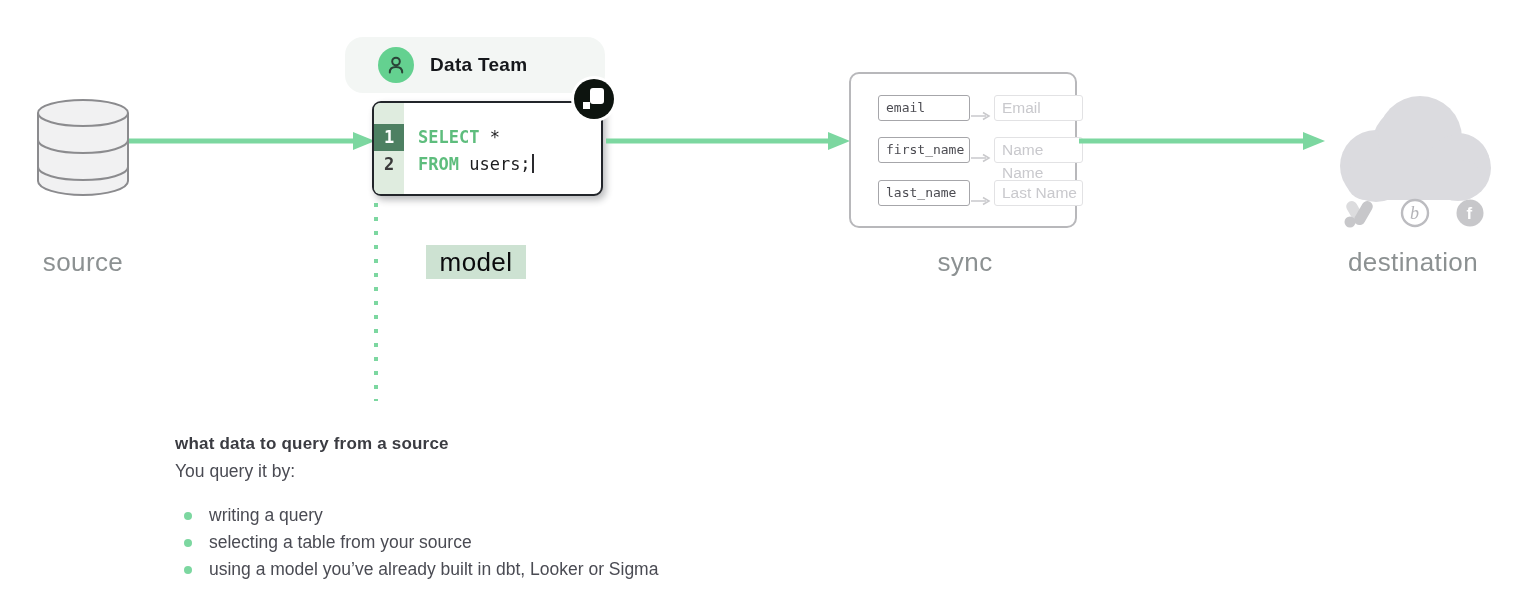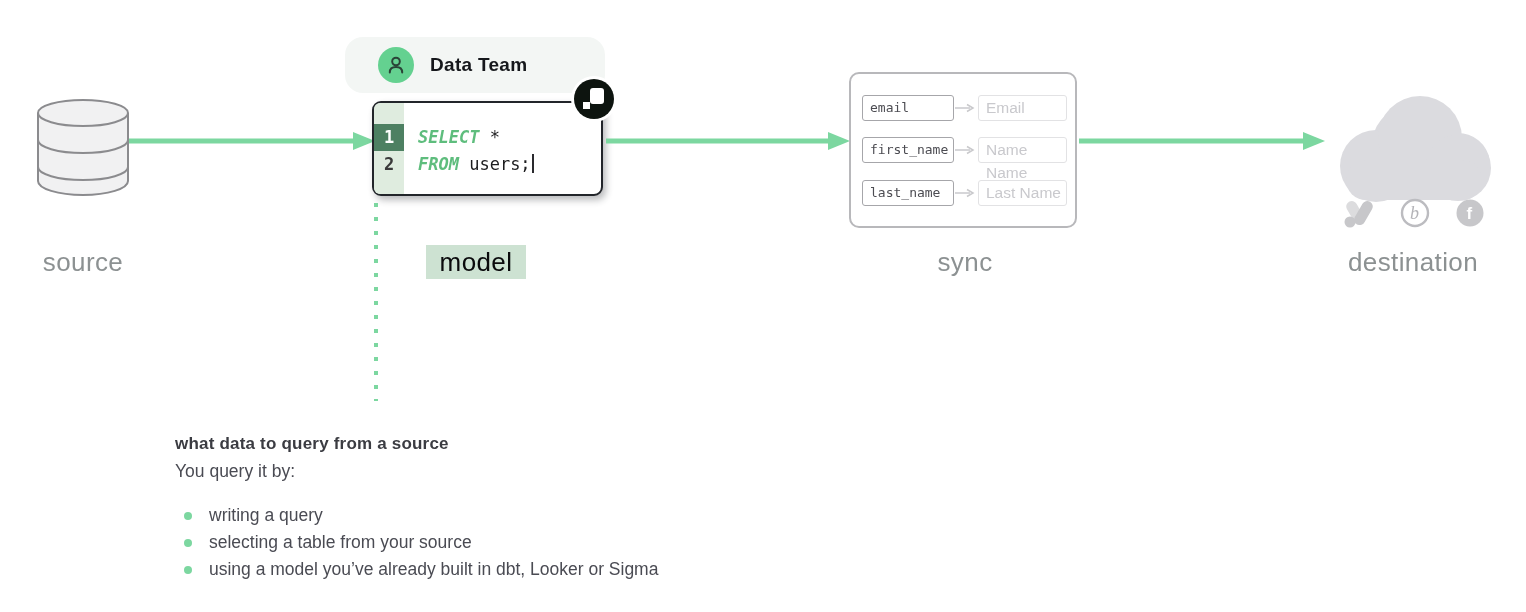--- a/index.html
+++ b/index.html
@@ -56,21 +56,21 @@
           background:var(--gutter-green);border-radius:6px 0 0 6px;}
   .lnum{position:absolute;left:0;width:30px;height:27px;line-height:27px;text-align:center;
         font-family:"DejaVu Sans Mono",monospace;font-size:17px;font-weight:bold;}
   .lnum.n1{top:21px;background:var(--line1-green);color:#ffffff;}
   .lnum.n2{top:48px;color:#3a3a3a;}
   .codeline{position:absolute;left:44px;height:27px;line-height:27px;
             font-family:"DejaVu Sans Mono",monospace;font-size:17px;color:var(--code-text);
             white-space:pre;}
   .codeline.l1{top:21px;}
   .codeline.l2{top:48px;}
-  .kw{color:var(--keyword-green);font-weight:bold;font-style:italic;}
+  .kw{color:var(--keyword-green);font-weight:bold;}
   .caret{display:inline-block;width:2px;height:19px;background:#2a2a2e;
          vertical-align:-3px;margin-left:1px;}
 
   
   .model-badge{left:574px;top:79px;width:40px;height:40px;border-radius:50%;
                background:var(--badge-black);box-shadow:0 0 0 3px #ffffff;
                display:flex;align-items:center;justify-content:center;}
   .model-badge rect{fill:#ffffff;}
 
   
@@ -79,21 +79,21 @@
 
   
   .stage-label{top:247px;width:160px;text-align:center;font-size:26px;
                color:var(--label-gray);letter-spacing:.4px;}
   .stage-label.model-label{color:#0a0a0c;}
   .hl{background:var(--model-highlight);padding:2px 14px;color:#0a0a0c;}
 
   
   .sync-box{left:849px;top:72px;width:228px;height:156px;background:#fff;
             border:2px solid #b8b8bb;border-radius:10px;}
-  .map-row{position:absolute;left:11px;height:26px;display:flex;align-items:center;}
+  .map-row{position:absolute;left:27px;height:26px;display:flex;align-items:flex-end;}
   .map-row.r0{top:21px;} .map-row.r1{top:63px;} .map-row.r2{top:106px;}
   .map-src{width:92px;height:26px;border:1.5px solid var(--map-border-dark);border-radius:3px;
            font-family:"DejaVu Sans Mono",monospace;font-size:13px;color:var(--map-text-dark);
            line-height:23px;padding-left:7px;background:#fff;}
   .map-arrow{width:24px;height:10px;flex:0 0 24px;}
   .map-arrow line,.map-arrow polyline{stroke:var(--map-arrow);stroke-width:1.5;fill:none;}
   .map-dst{width:89px;height:26px;border:1.5px solid var(--map-border-light);border-radius:3px;
            font-size:15.5px;color:var(--map-text-light);line-height:23px;padding-left:7px;background:#fff;}
 
   

